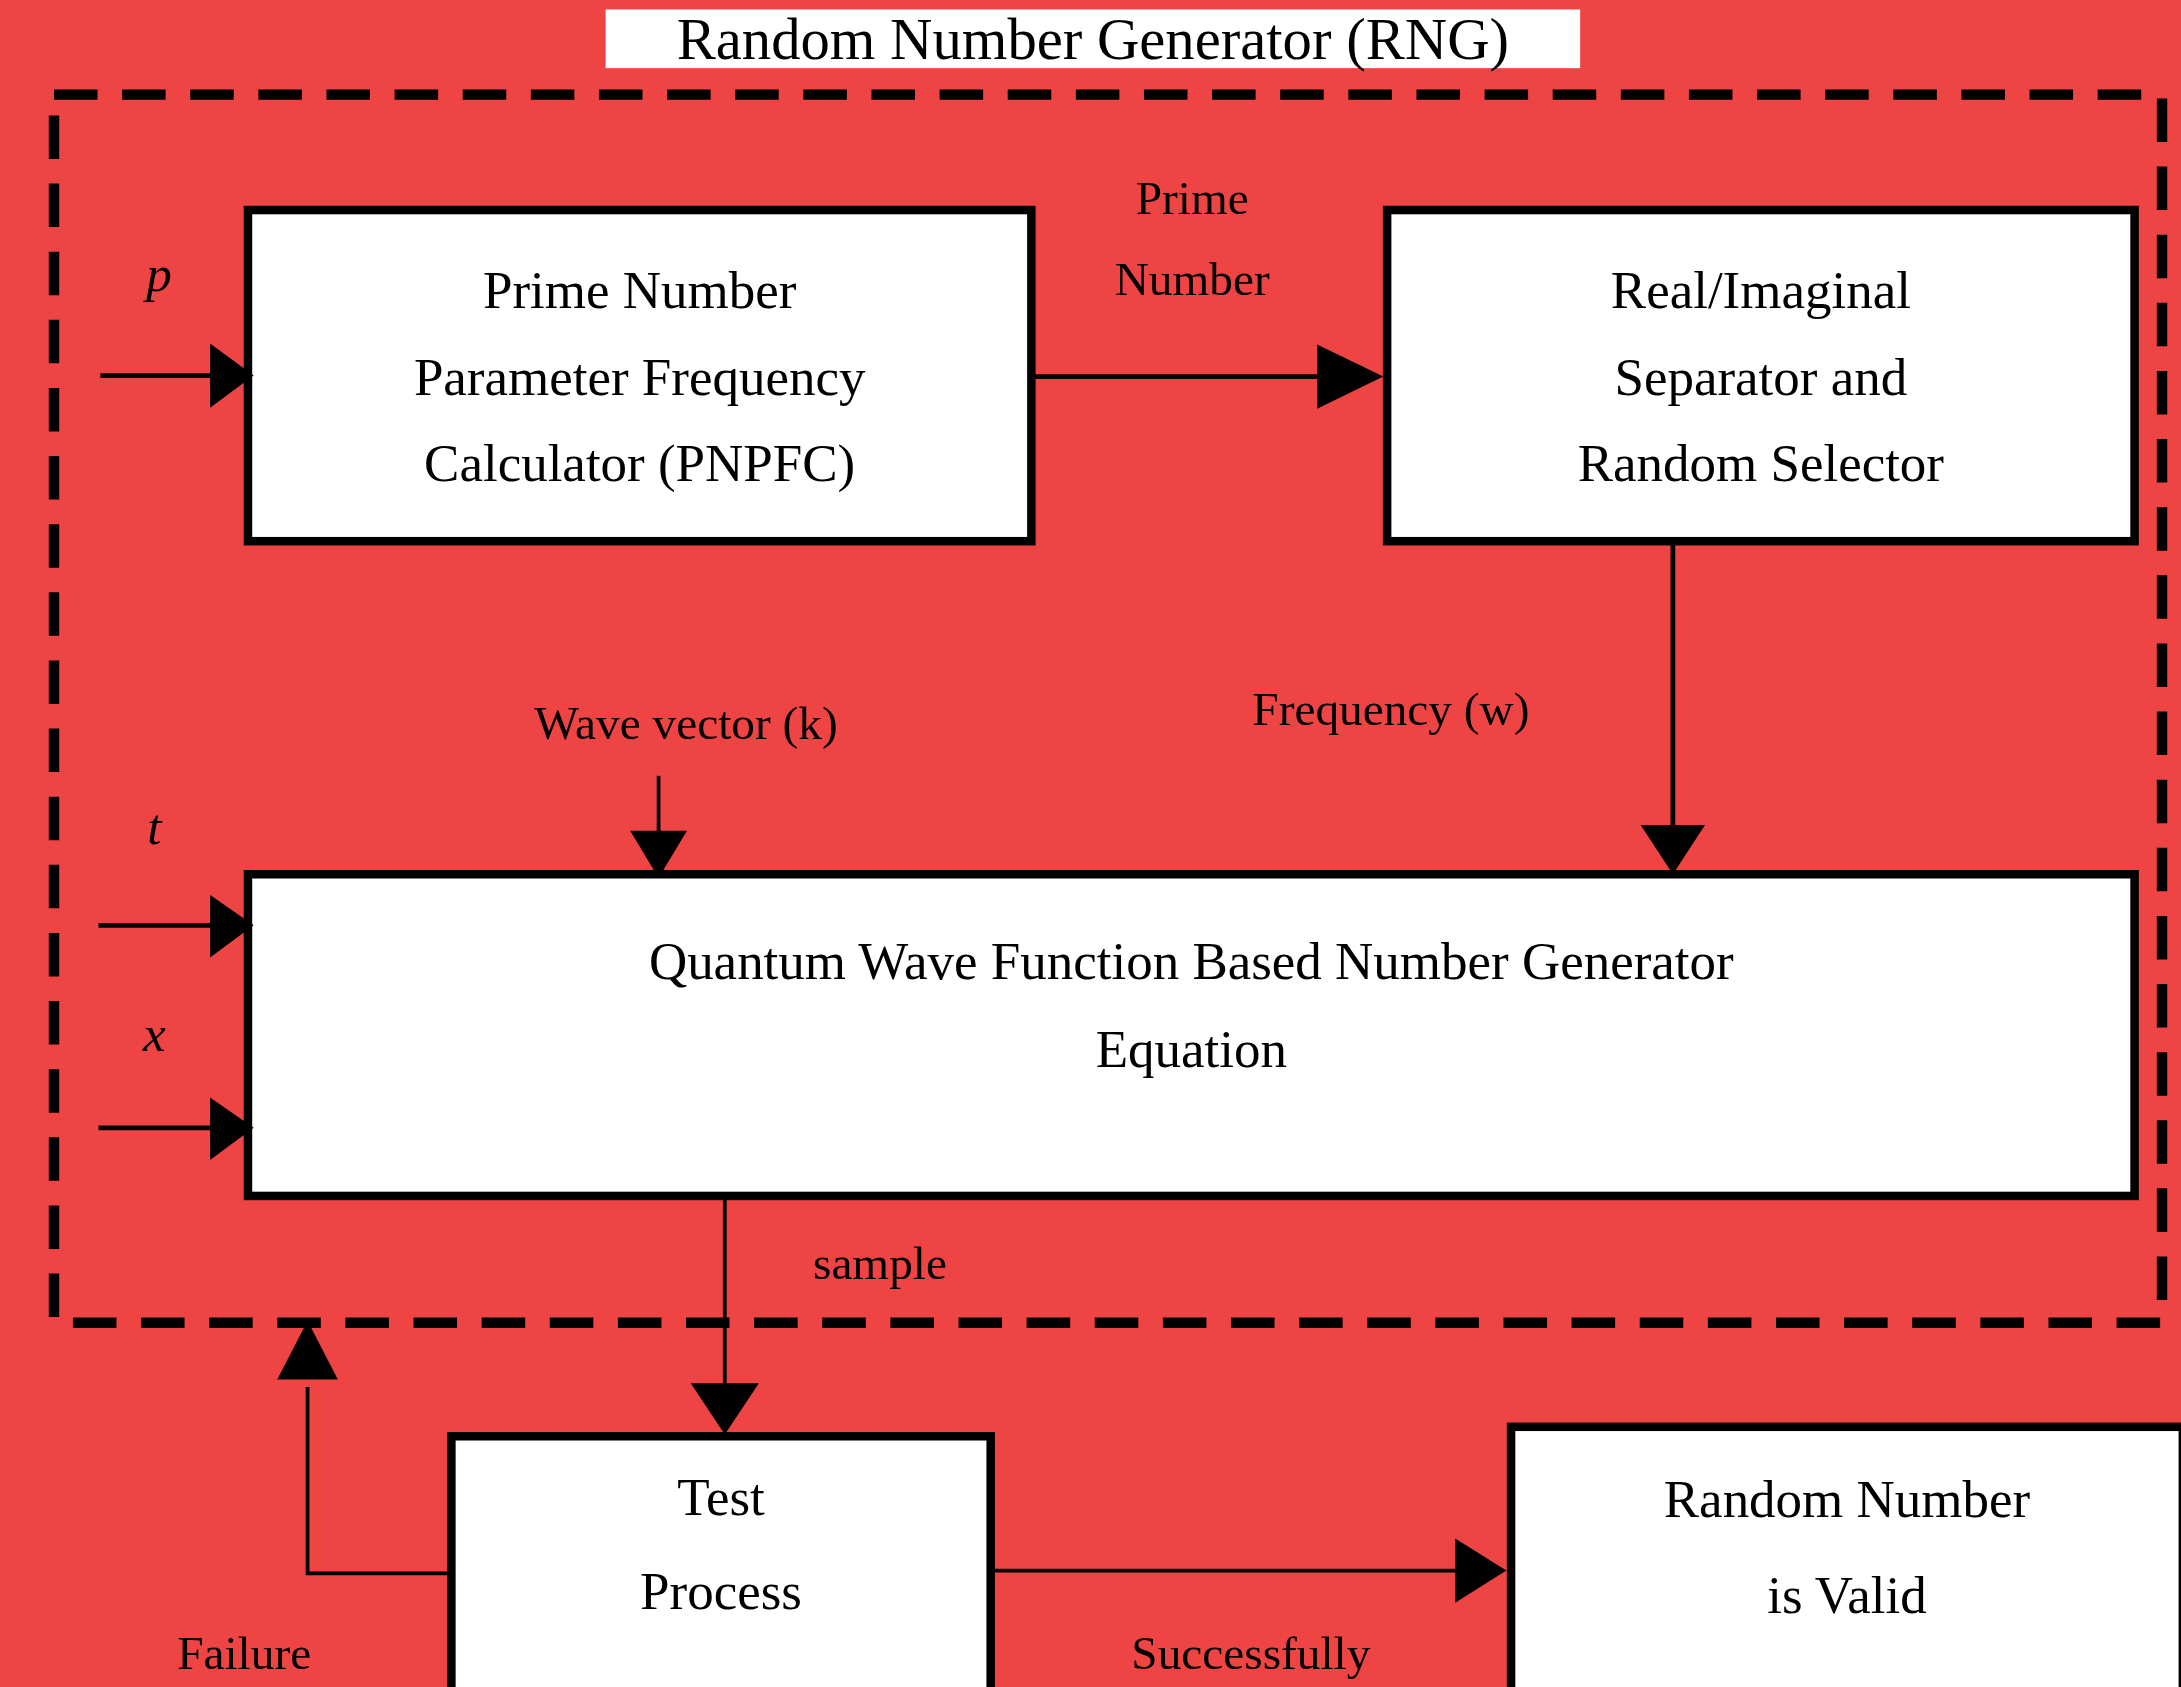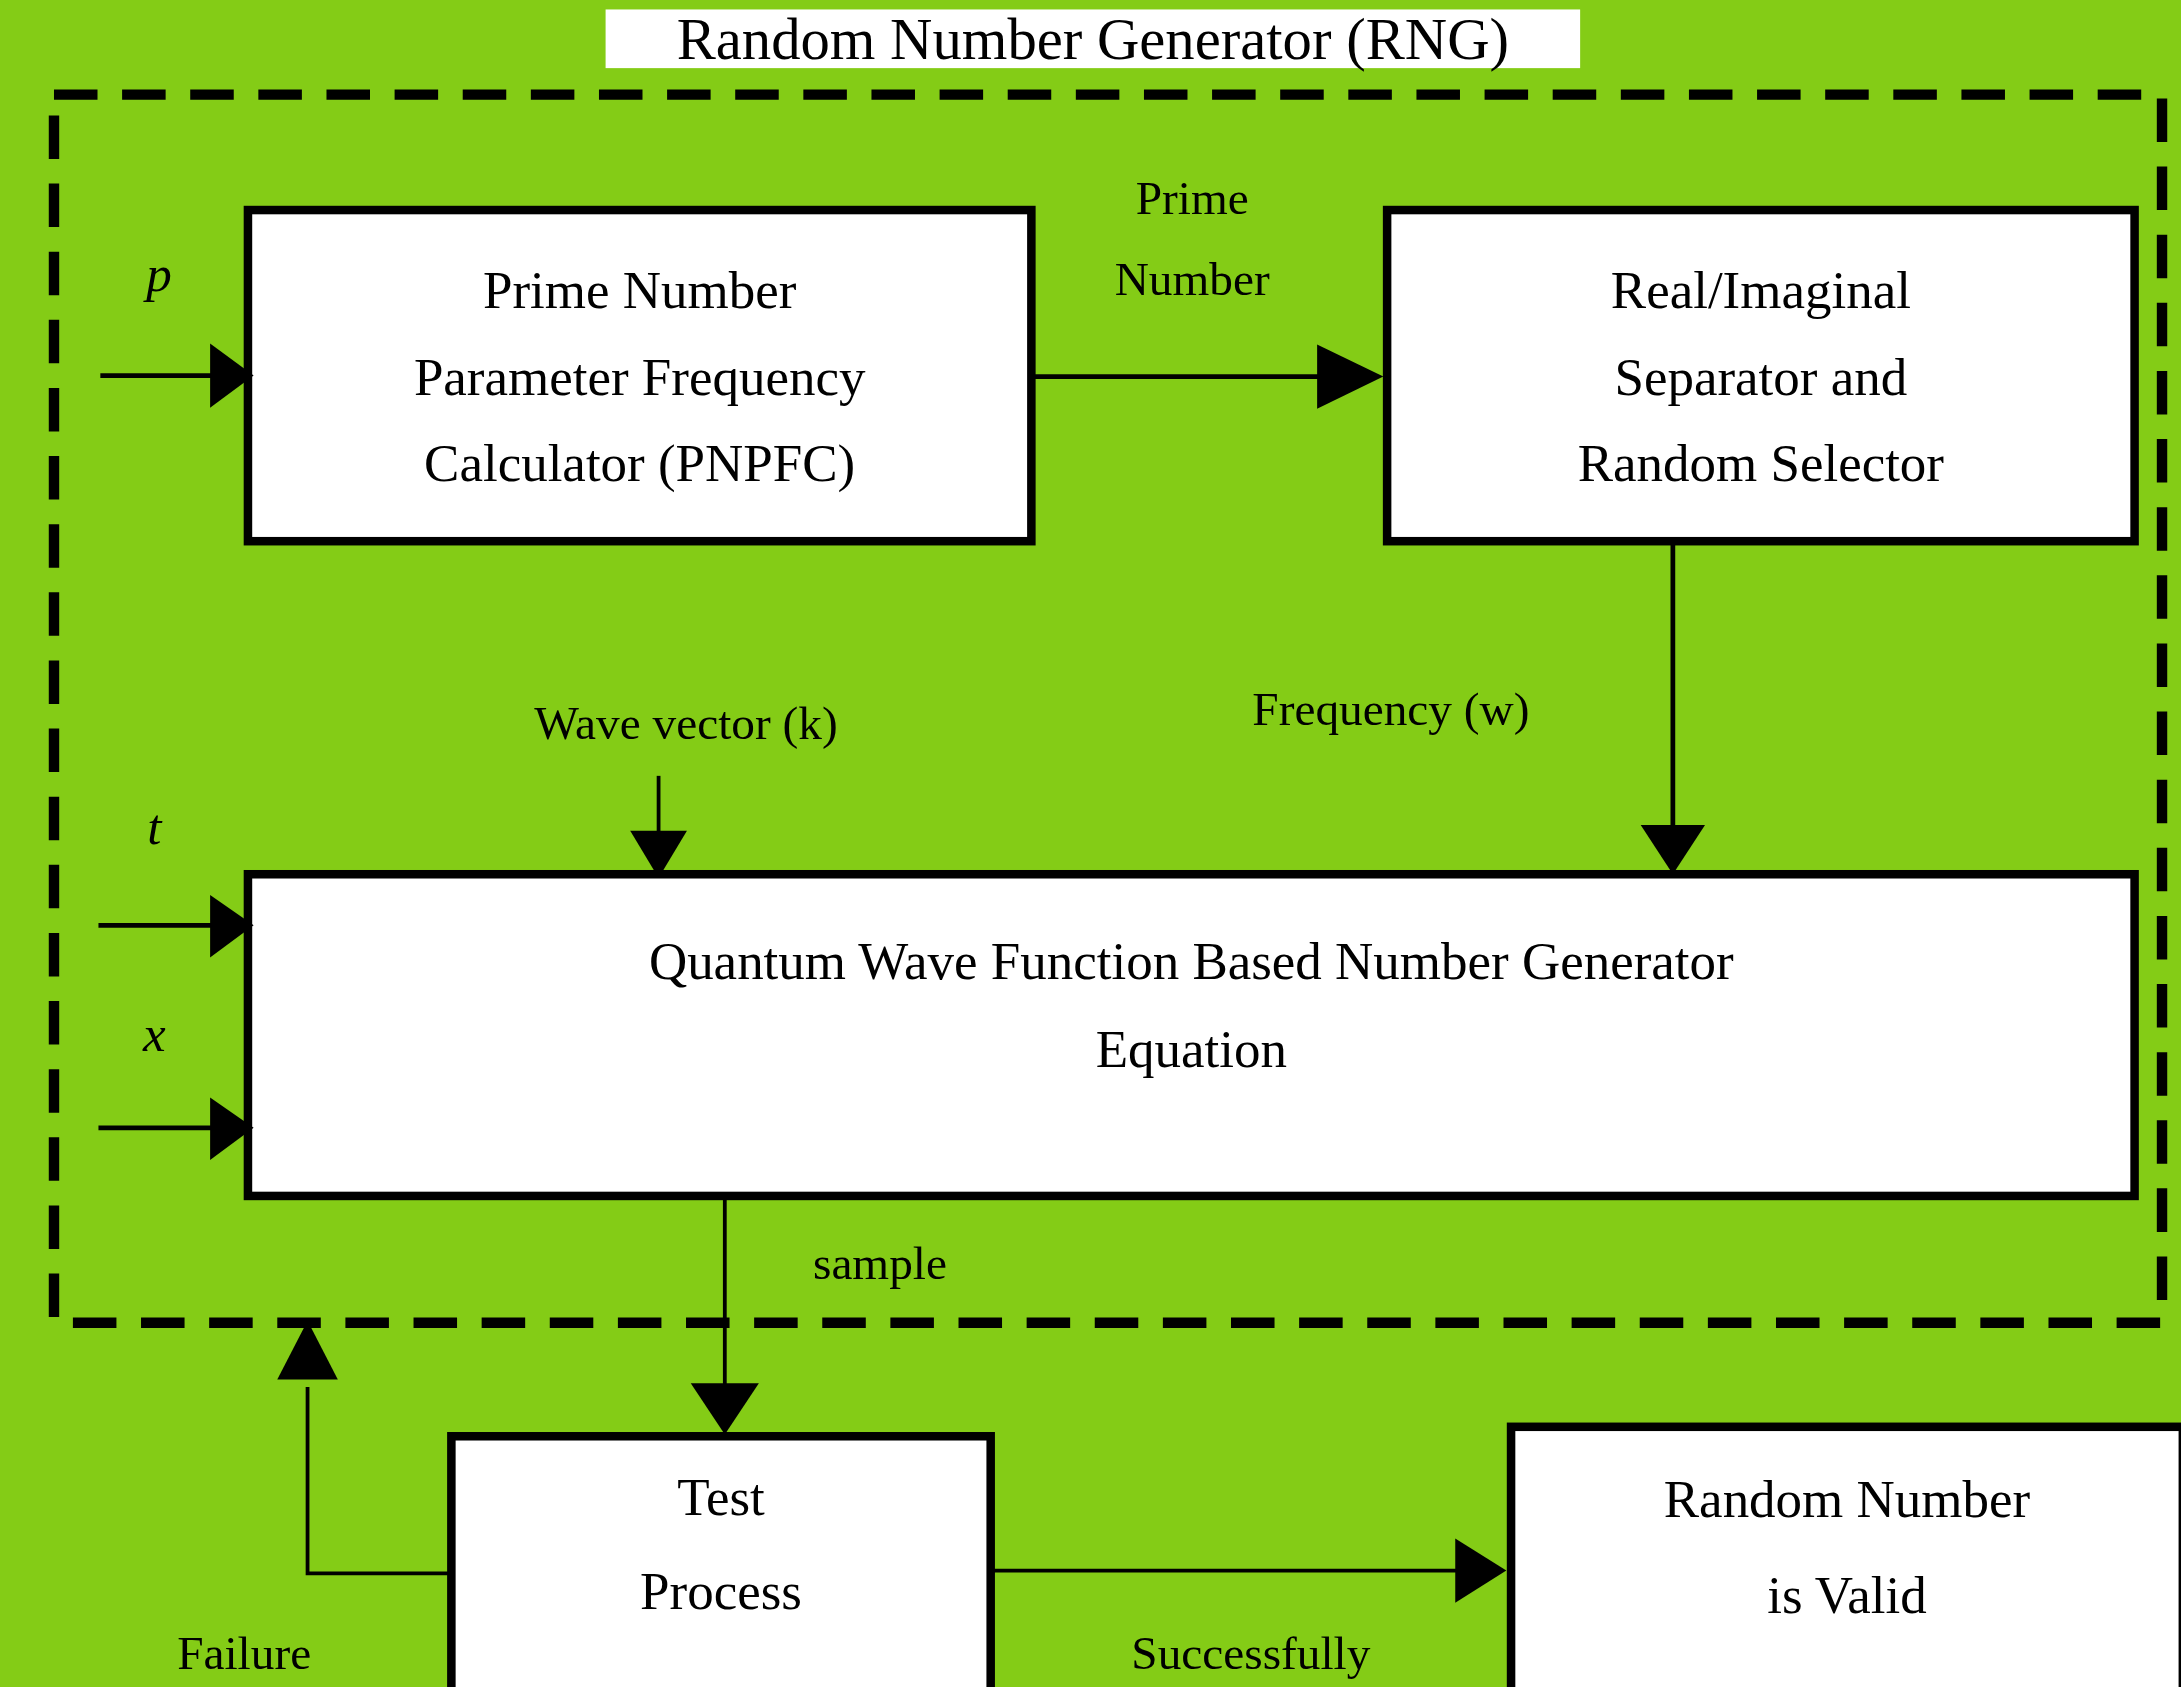--- a/index.html
+++ b/index.html
@@ -10,21 +10,21 @@
   body {
     width: 2181px;
     height: 1687px;
     overflow: hidden;
     font-family: "Liberation Serif", "DejaVu Serif", serif;
   }
   #diagram-root {
     position: relative;
     width: 2181px;
     height: 1687px;
-    background: #84cc16;
+    background: #ef4444;
   }
   svg.diagram-canvas {
     position: absolute;
     left: 0;
     top: 0;
     width: 2181px;
     height: 1687px;
     display: block;
   }
   text {

